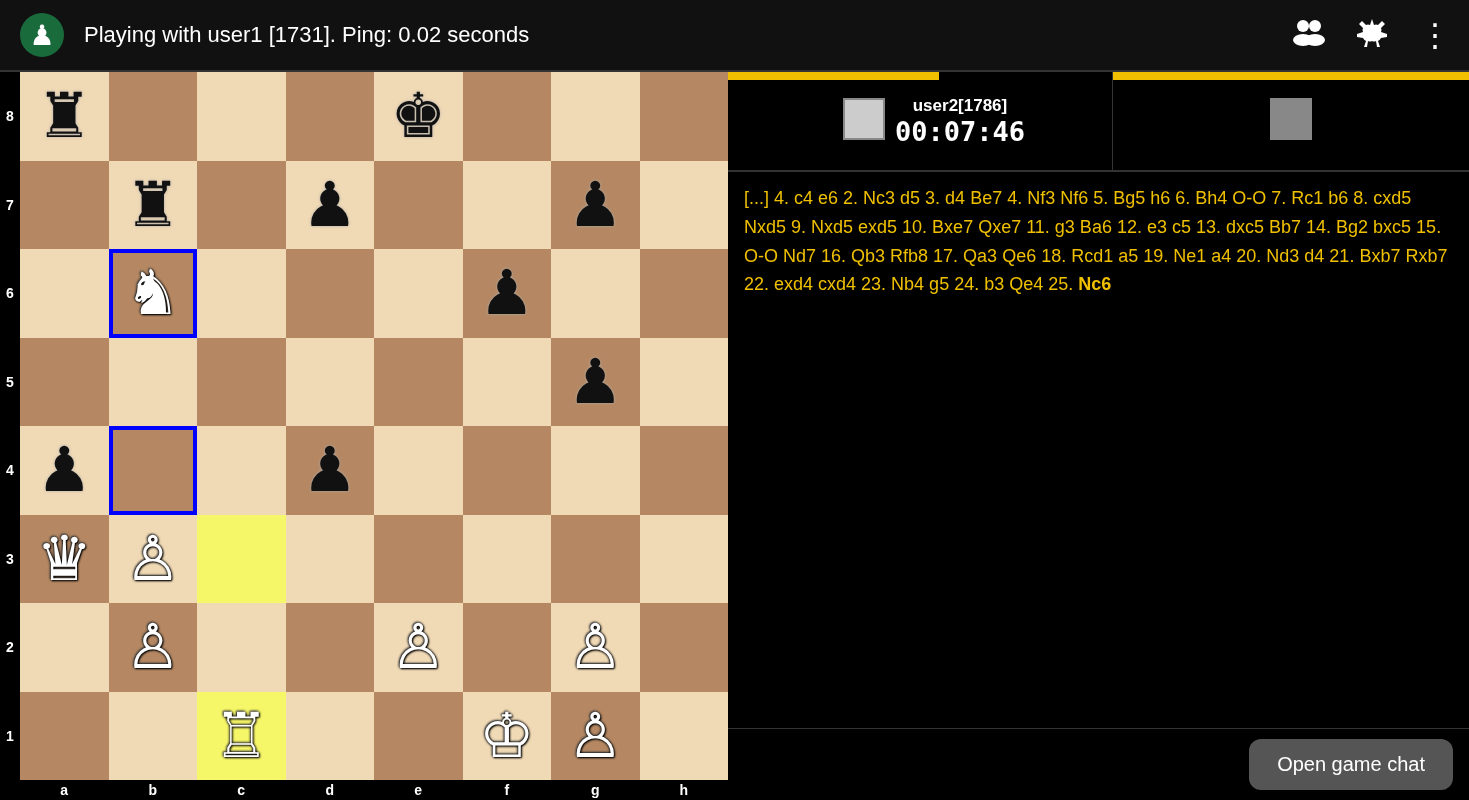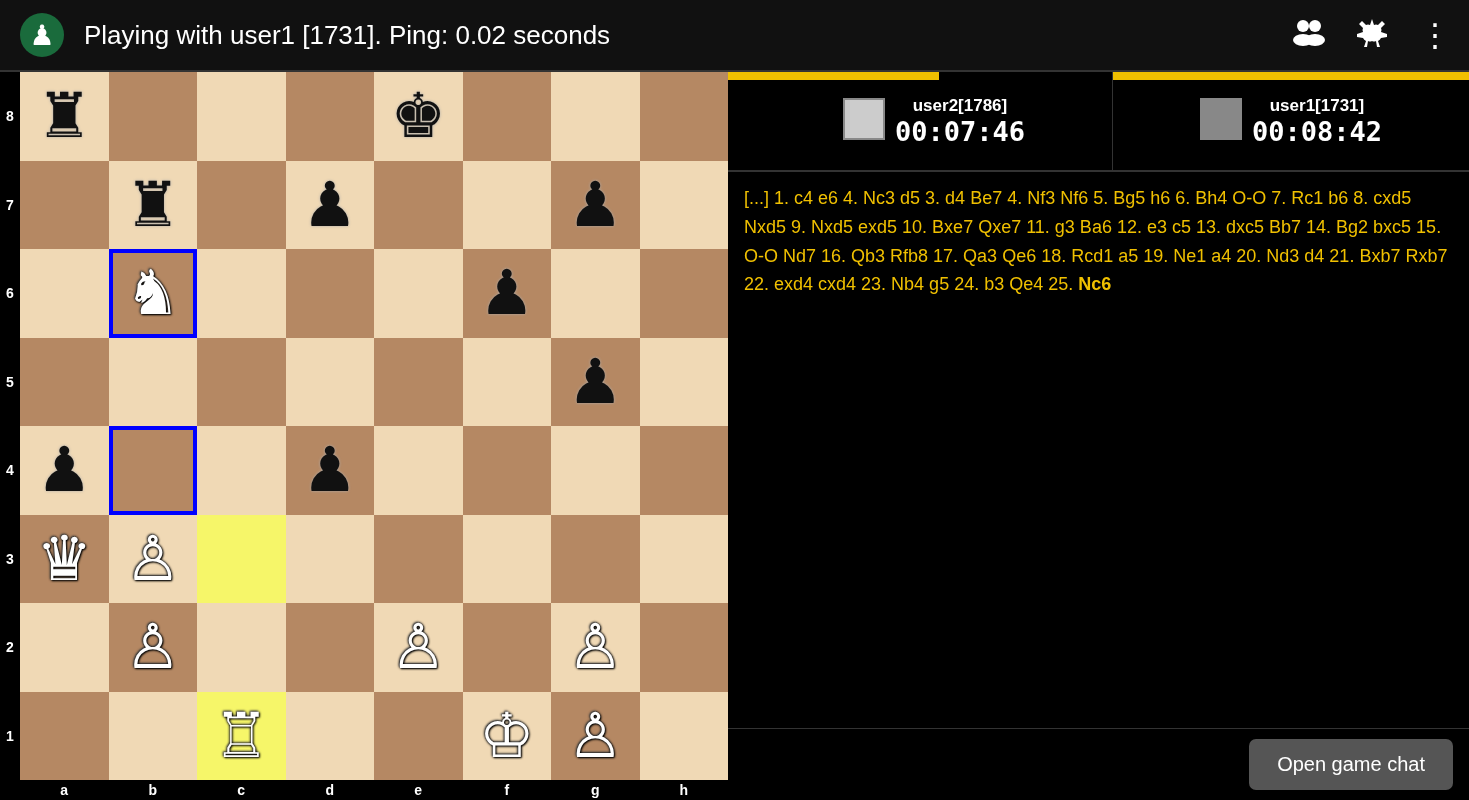--- a/index.html
+++ b/index.html
@@ -25,21 +25,21 @@
       width: 52px;
       height: 52px;
       margin-right: 16px;
       display: flex;
       align-items: center;
       justify-content: center;
       font-size: 36px;
     }
     #topbar .title {
       color: #fff;
-      font-size: 26px;
+      font-size: 22px;
       flex: 1;
     }
     #topbar .icons {
       display: flex;
       align-items: center;
       gap: 24px;
     }
     #topbar .icons .icon-btn {
       color: #fff;
       font-size: 28px;
@@ -243,21 +243,21 @@
       background: #000;
       border-top: 1px solid #333;
     }
 
     #open-chat-btn {
       background: #555;
       color: #fff;
       font-size: 20px;
       padding: 14px 28px;
       border: none;
-      border-radius: 7px;
+      border-radius: 12px;
       cursor: pointer;
     }
   </style>
 </head>
 <body>
 
 <div id="topbar">
   <div class="logo">
     <svg width="48" height="48" viewBox="0 0 48 48">
       <circle cx="24" cy="24" r="22" fill="#1a6b3c"></circle>
@@ -426,30 +426,26 @@
             <div class="player-name">user2[1786]</div>
             <div class="player-time">00:07:46</div>
           </div>
         </div>
       </div>
 
       <div class="player-block">
         <div class="player-timer-bar" style="width:100%"></div>
         <div class="player-info-row">
           <div class="player-avatar" style="background:#888;"></div>
-          <div>
-            <div class="player-name">user1[1731]</div>
-            <div class="player-time">00:08:42</div>
-          </div>
         </div>
       </div>
     </div>
 
     <div id="moves-area">
-      <span>[...] 1. c4 e6 4. Nc3 d5 3. d4 Be7 4. Nf3 Nf6 5. Bg5 h6 6. Bh4 O-O 7. Rc1 b6 8. cxd5 Nxd5 9. Nxd5 exd5 10. Bxe7 Qxe7 11. g3 Ba6 12. e3 c5 13. dxc5 Bb7 14. Bg2 bxc5 15. O-O Nd7 16. Qb3 Rfb8 17. Qa3 Qe6 18. Rcd1 a5 19. Ne1 a4 20. Nd3 d4 21. Bxb7 Rxb7 22. exd4 cxd4 23. Nb4 g5 24. b3 Qe4 25. </span><span class="last-move">Nc6</span>
+      <span>[...] 4. c4 e6 2. Nc3 d5 3. d4 Be7 4. Nf3 Nf6 5. Bg5 h6 6. Bh4 O-O 7. Rc1 b6 8. cxd5 Nxd5 9. Nxd5 exd5 10. Bxe7 Qxe7 11. g3 Ba6 12. e3 c5 13. dxc5 Bb7 14. Bg2 bxc5 15. O-O Nd7 16. Qb3 Rfb8 17. Qa3 Qe6 18. Rcd1 a5 19. Ne1 a4 20. Nd3 d4 21. Bxb7 Rxb7 22. exd4 cxd4 23. Nb4 g5 24. b3 Qe4 25. </span><span class="last-move">Nc6</span>
     </div>
 
     <div id="chat-btn-area">
       <button id="open-chat-btn">Open game chat</button>
     </div>
 
   </div>
 </div>
 
 <style>

